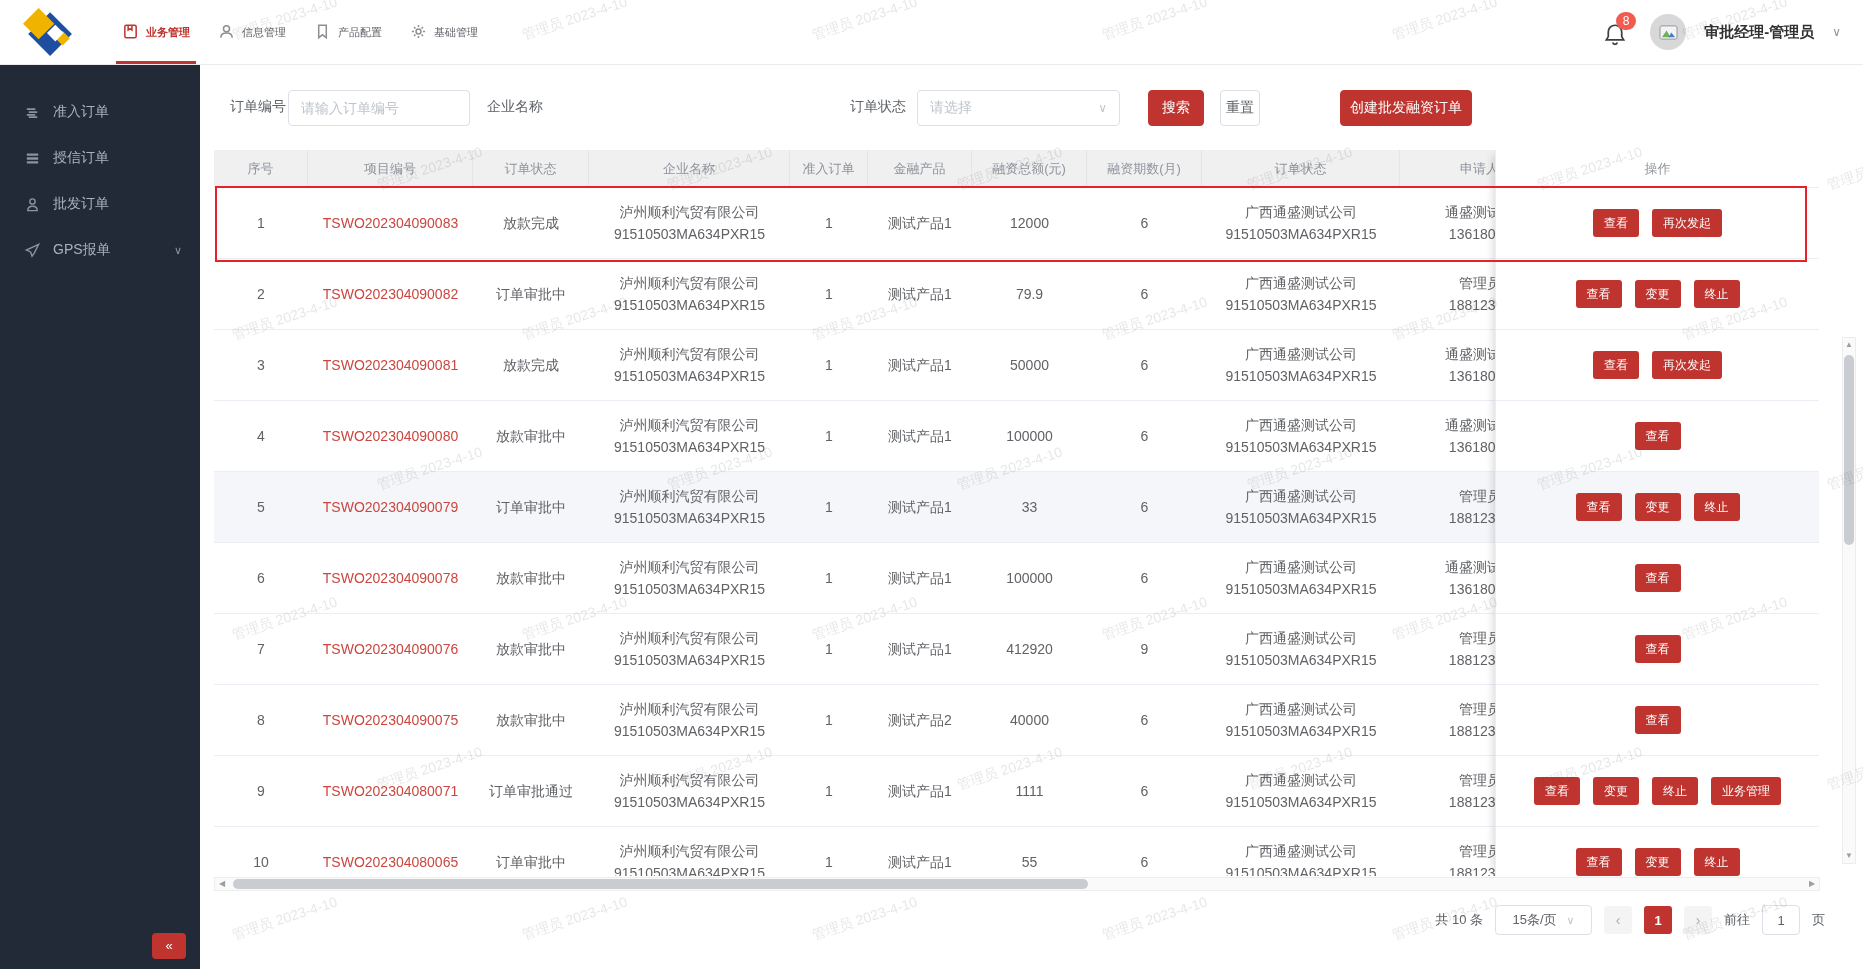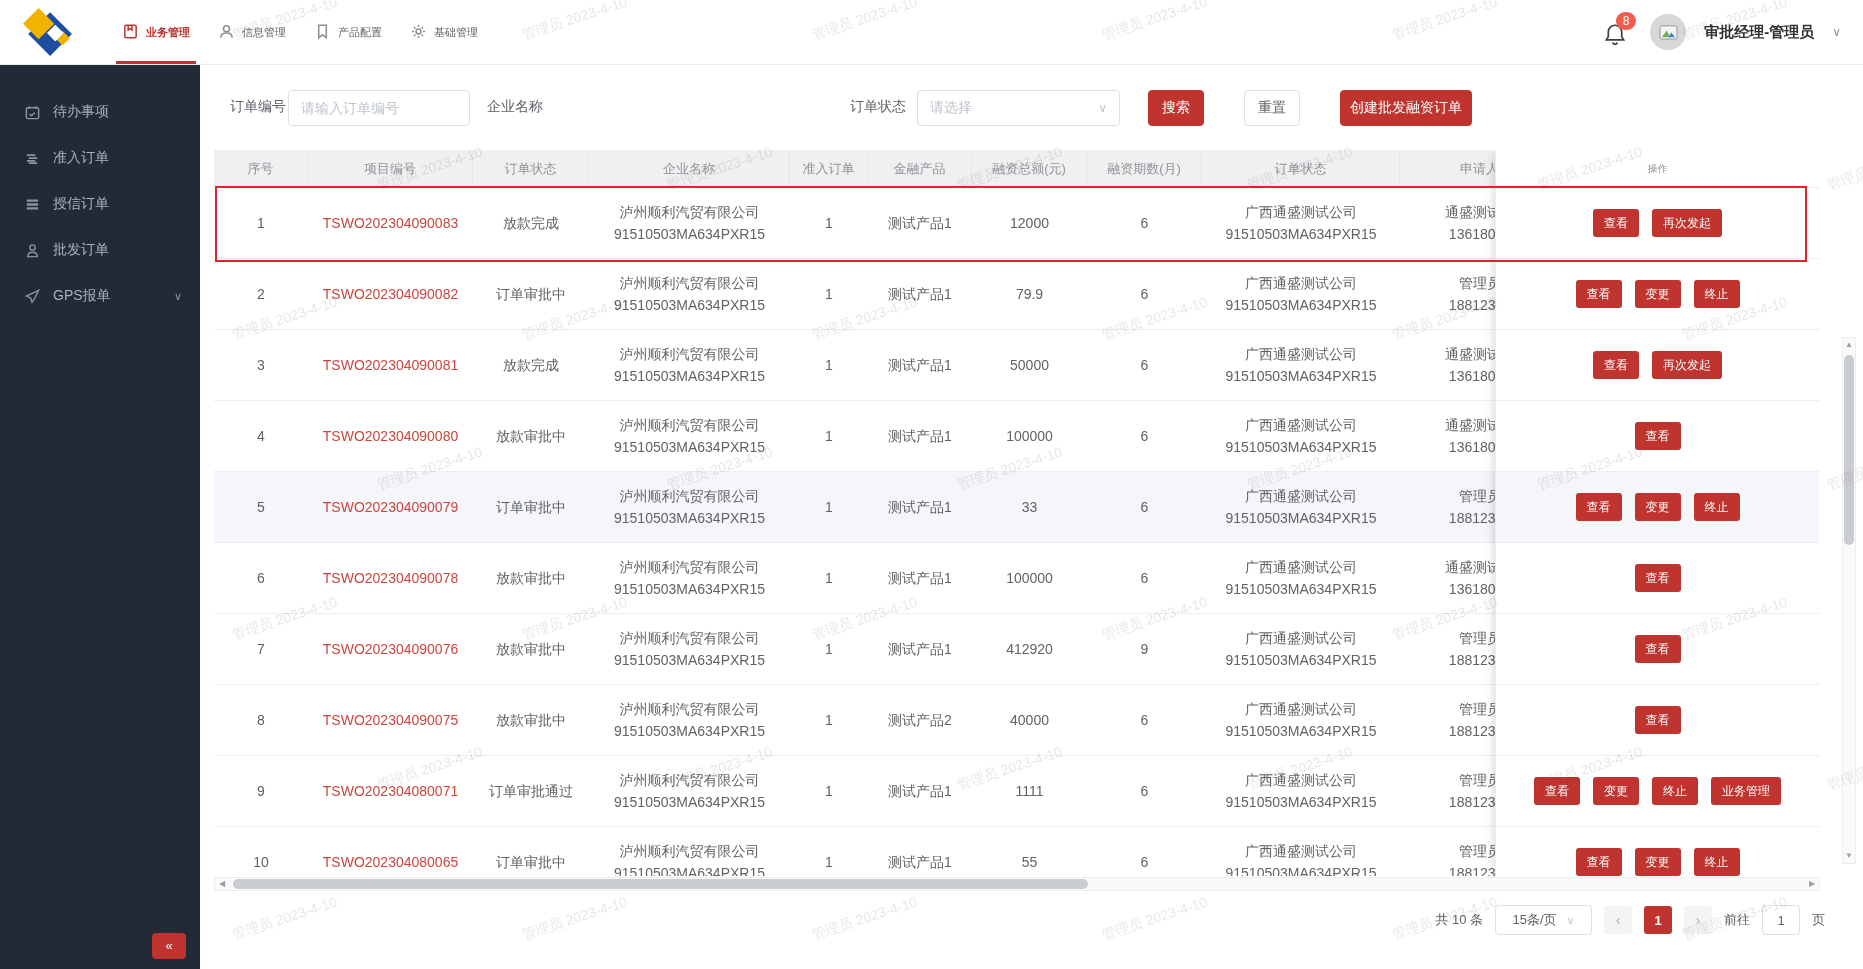--- a/index.html
+++ b/index.html
@@ -58,21 +58,21 @@
     border-right:1px solid #e4e5e9; height:38px; flex:none; }
   .tr { display:flex; width:1346px; height:71px; border-bottom:1px solid #ebeef5; background:#fff; align-items:center; }
   .tr.hovered { background:#f4f6f9; }
   .td { flex:none; display:flex; flex-direction:column; align-items:center; justify-content:center;
     font-size:14px; color:#606266; line-height:22px; text-align:center; overflow:hidden; }
   .td.code { color:var(--link-red); cursor:pointer; }
   
   .ops-col { position:absolute; left:1281px; top:0; width:324px; height:726px; background:#fff;
     box-shadow:-7px 0 8px -5px rgba(0,0,0,0.15); border-left:1px solid #ededf0; }
   .ops-head { height:38px; background:#fff; display:flex; align-items:center; justify-content:center;
-    font-size:10px; color:#8f949c; border-bottom:1px solid #ebeef5; }
+    font-size:13px; color:#8f949c; border-bottom:1px solid #ebeef5; }
   .ops-row { height:71px; border-bottom:1px solid #ebeef5; display:flex; align-items:center; justify-content:center; gap:13px; background:#fff; }
   .ops-row.hovered { background:#f4f6f9; }
   .mini-btn { background:var(--primary-red); color:#fff; border:none; border-radius:3px;
     font-size:12px; padding:0 11px; height:28px; cursor:pointer; font-family:inherit; white-space:nowrap; }
   .row-highlight { position:absolute; left:1px; top:36px; width:1592px; height:76px;
     border:2px solid var(--highlight-red); pointer-events:none; z-index:9; }
 
   
   .hscroll { position:absolute; left:214px; top:877px; width:1606px; height:14px; background:#fafafa;
     border:1px solid #ededed; display:flex; align-items:center; z-index:6; }
@@ -162,29 +162,20 @@
       <span class="user-name">审批经理-管理员</span>
       <span class="user-caret">∨</span>
     </div>
   </div>
 
   <div class="sidebar">
     <div id="side-menu">
         <div class="side-item">
           <span style="display: flex;">
             <svg viewBox="0 0 18 18">
-              <rect x="2.5" y="4" width="13" height="11.5" rx="1.5"></rect>
-              <path d="M5.5 2.5V5M12.5 2.5V5M6 10.5l2 2 3.5-3.5"></path>
-            </svg>
-          </span>
-          <span>待办事项</span>
-        </div>
-        <div class="side-item">
-          <span style="display: flex;">
-            <svg viewBox="0 0 18 18">
               <path d="M3 5.5h9M5 8.5h9M3 11.5h9M5 14h9" stroke-width="1.8"></path>
             </svg>
           </span>
           <span>准入订单</span>
         </div>
         <div class="side-item">
           <span style="display: flex;">
             <svg viewBox="0 0 18 18">
               <path d="M3 5h12M3 9h12M3 13h12" stroke-width="2.4"></path>
             </svg>
@@ -216,21 +207,21 @@
   <div class="filter-bar">
     <span class="lbl" style="left:30px">订单编号</span>
     <input class="txt-input" style="left: 88px; width: 182px;" placeholder="请输入订单编号">
     <span class="lbl" style="left:287px">企业名称</span>
     <span class="lbl" style="left:650px">订单状态</span>
     <div class="select-box" style="left:717px; width:203px">
       <span>请选择</span>
       <span class="caret">∨</span>
     </div>
     <button class="btn btn-red" style="left:948px;  width:56px">搜索</button>
-    <button class="btn btn-plain" style="left:1044px; width:56px">重置</button>
+    <button class="btn btn-plain" style="left:1020px; width:40px">重置</button>
     <button class="btn btn-red" style="left:1140px; width:132px">创建批发融资订单</button>
   </div>
 
   <div class="table-wrap">
     <div class="thead" id="thead">
         <div class="th" style="width: 94px;">序号</div>
         <div class="th" style="width: 165px;">项目编号</div>
         <div class="th" style="width: 116px;">订单状态</div>
         <div class="th" style="width: 201px;">企业名称</div>
         <div class="th" style="width: 78px;">准入订单</div>

